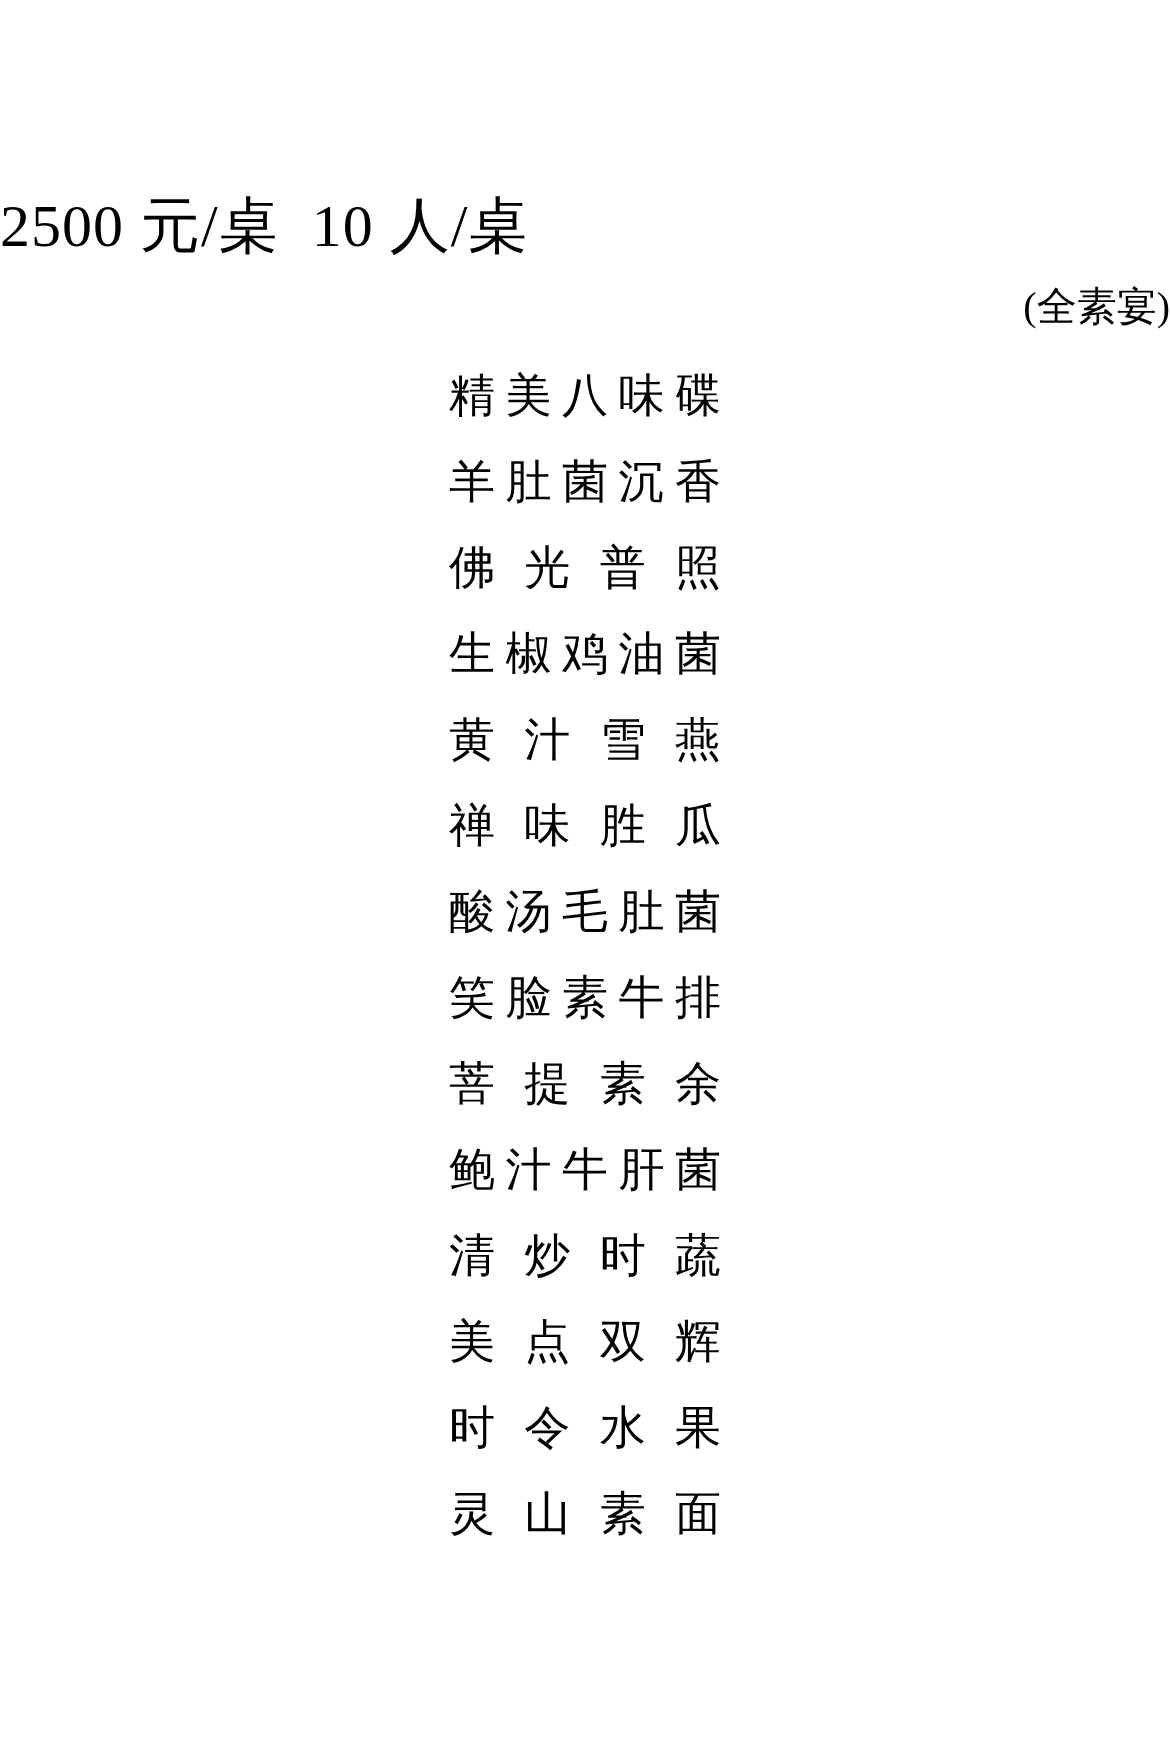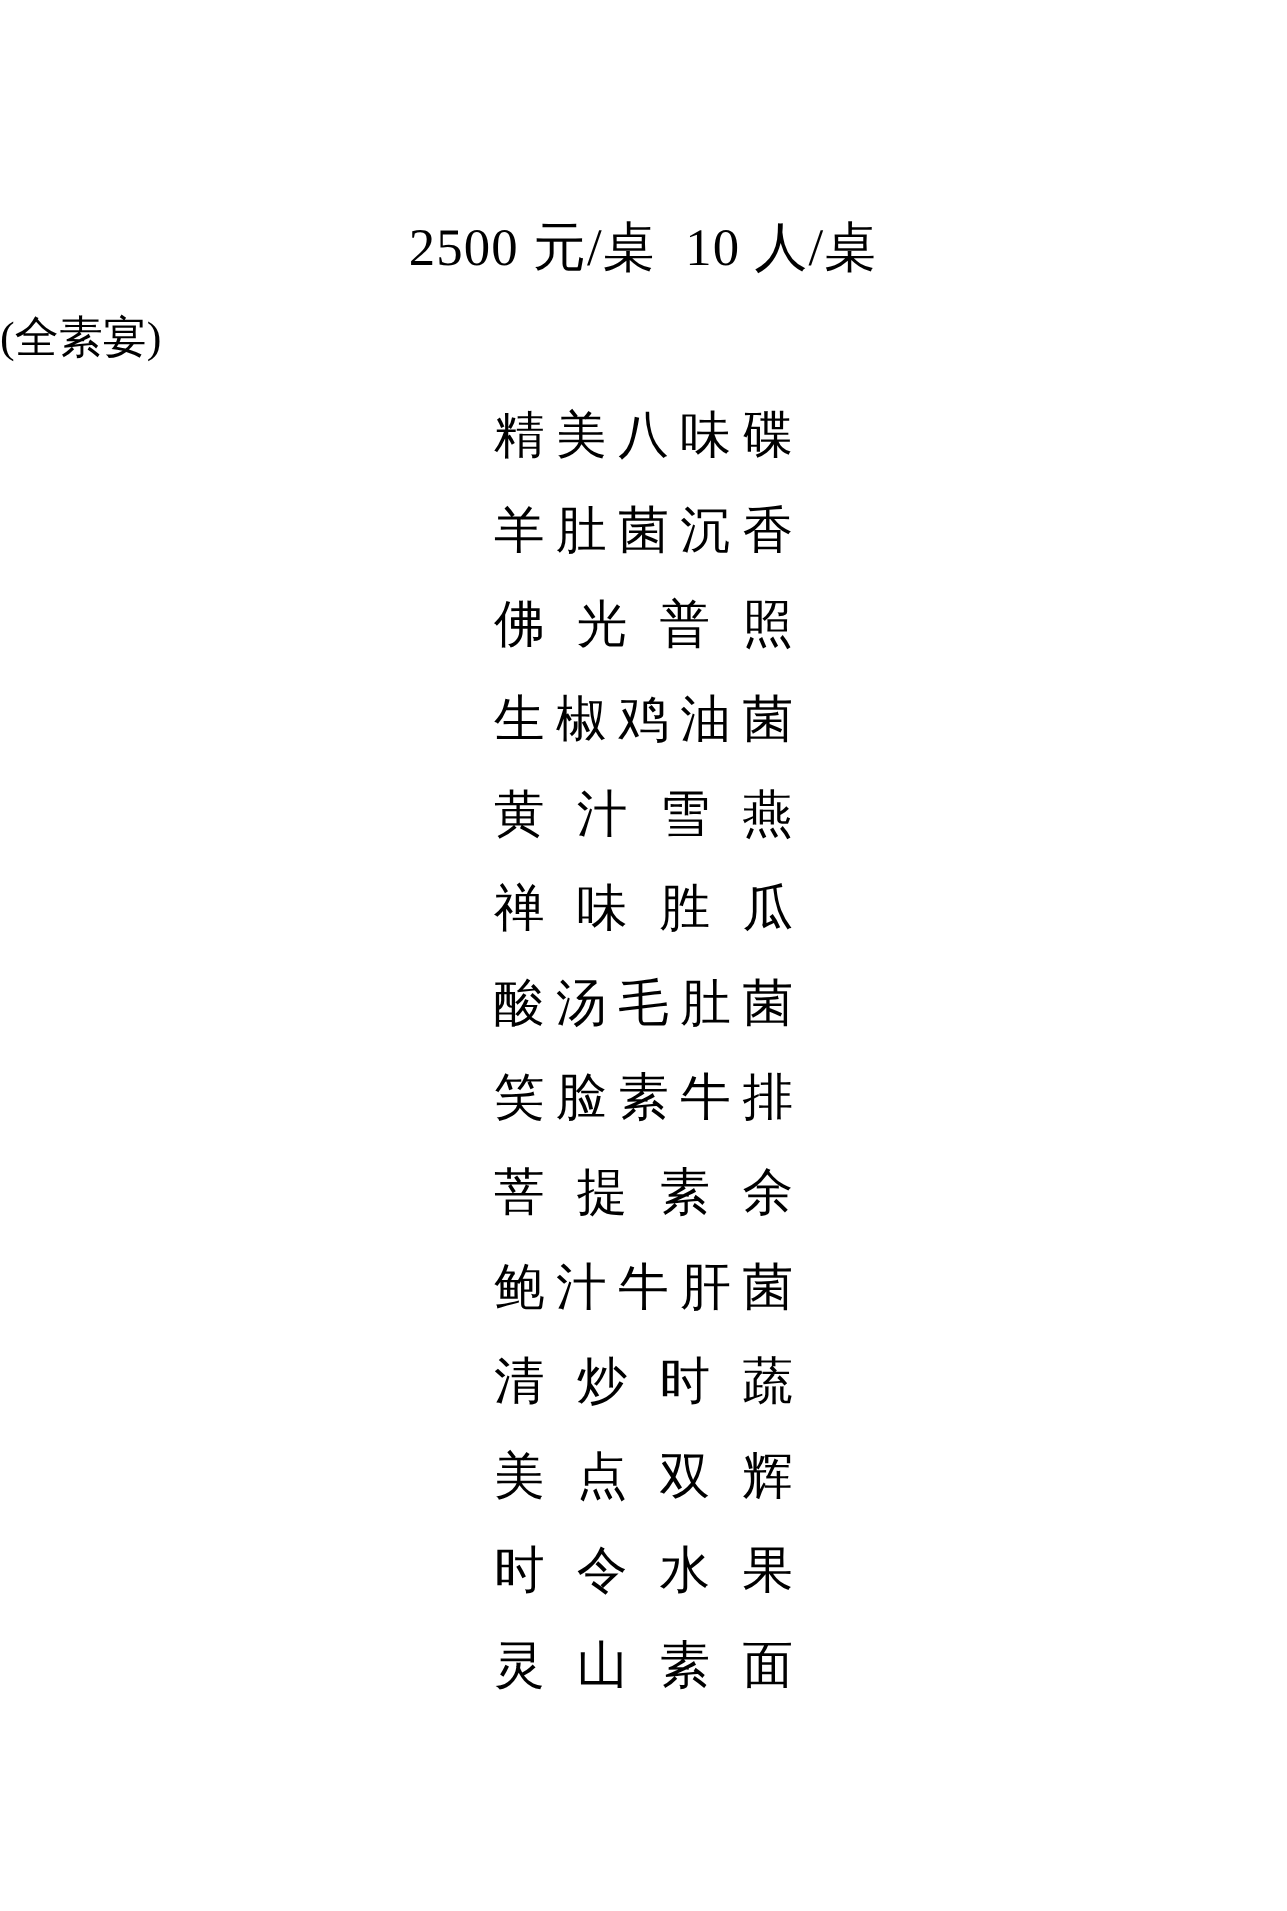--- a/index.html
+++ b/index.html
@@ -13,33 +13,32 @@
     height: 1737px;
     background: #ffffff;
     color: #000000;
     overflow: hidden;
   }
   .doc-title {
     position: absolute;
     top: 196px;
     left: 0;
     width: 100%;
-    text-align: center;
     font-family: "Liberation Serif", "DejaVu Serif", serif;
-    font-size: 48px;
+    font-size: 60px;
     line-height: 60px;
     white-space: pre;
     letter-spacing: 1px;
   }
   .doc-subtitle {
     position: absolute;
     top: 280px;
     left: 0;
     width: 100%;
-    text-align: left;
+    text-align: right;
     font-family: "Liberation Serif", "DejaVu Serif", serif;
     font-size: 40px;
     line-height: 54px;
   }
   .dish-list {
     position: absolute;
     top: 352px;
     left: 50%;
     transform: translateX(-50%);
     width: 272px;

